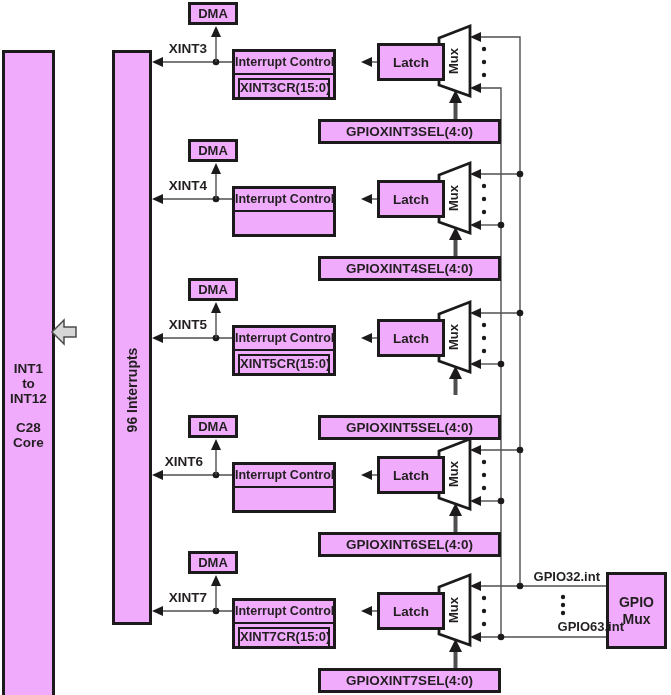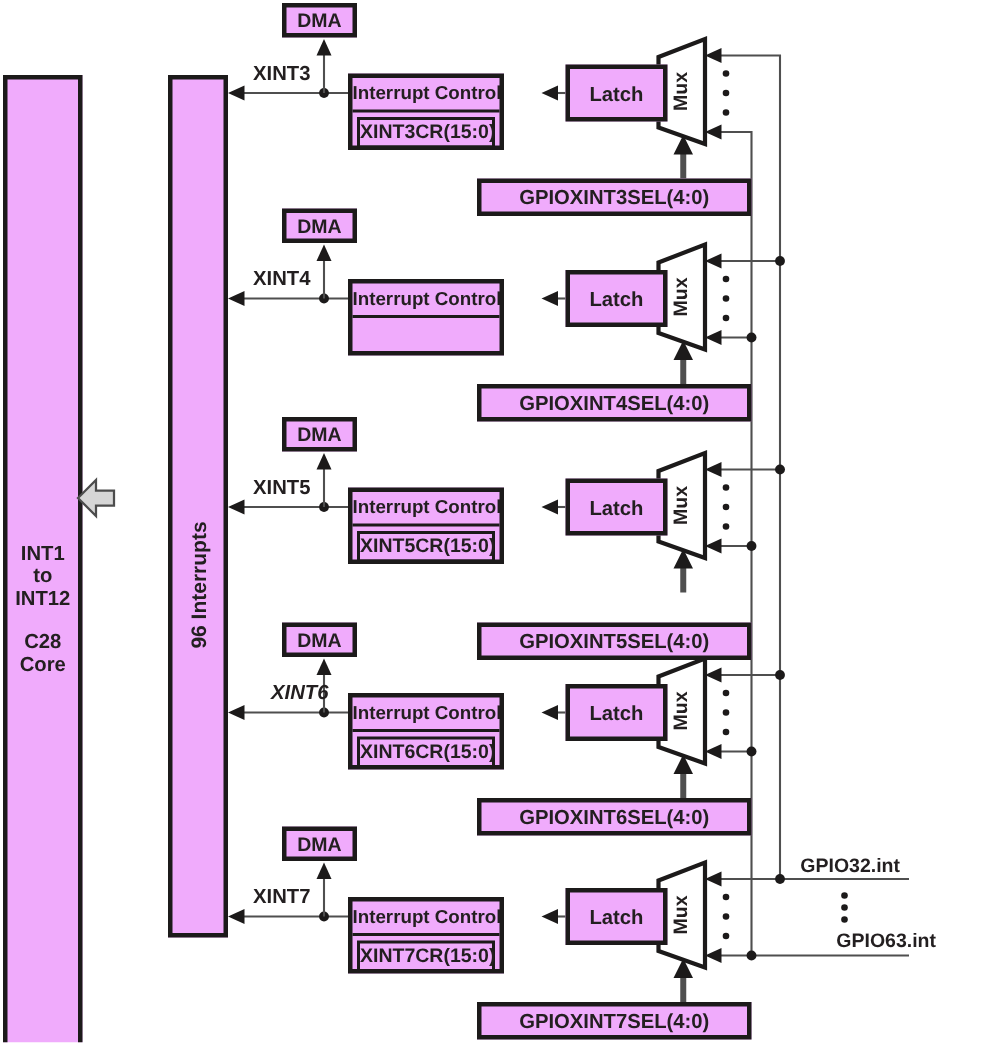--- a/index.html
+++ b/index.html
@@ -169,20 +169,24 @@
 
   <svg class="pie-arrow-svg" width="30" height="30">
     <polygon points="2,15 14,3 14,10 26,10 26,20 14,20 14,27" fill="#d6d6d6" stroke="#4c4c4c" stroke-width="1.5" stroke-linejoin="miter"></polygon>
   </svg>
 
 
   <div class="box tall-box intbox">
     <div class="rot-label" style="left:-58px; top:328px;">96 Interrupts</div>
   </div>
 
+  <div class="box gpiomux-box">
+    <div>GPIO</div>
+    <div>Mux</div>
+  </div>
 
   <div class="sig-label gpio32">GPIO32.int</div>
   <div class="sig-label gpio63">GPIO63.int</div>
 
 <div class="row-layer">
     <div class="box dma-box" style="left: 188px; top: 2px;">DMA</div>
     <div class="xint-label" style="left: 140px; top: 41px;">XINT3</div>
     <div class="box ic-box" style="left: 232px; top: 49px;">
       <div class="ic-title">Interrupt Control</div>
       <div class="cr-box">XINT3CR(15:0)</div>
@@ -207,24 +211,23 @@
     <div class="box ic-box" style="left: 232px; top: 325px;">
       <div class="ic-title">Interrupt Control</div>
       <div class="cr-box">XINT5CR(15:0)</div>
     </div>
     <div class="box latch-box" style="left: 377px; top: 319px;">Latch</div>
     <div class="mux-label" style="left: 424px; top: 328px;">Mux</div>
     <div class="box sel-box" style="left: 318px; top: 395px; margin-top: 20px;">GPIOXINT5SEL(4:0)</div>
   </div>
     <div class="row-layer">
     <div class="box dma-box" style="left: 188px; top: 415px;">DMA</div>
-    <div class="xint-label" style="left: 152px; top: 454px; font-style: italic;">XINT6</div>
+    <div class="xint-label" style="left: 136px; top: 454px;">XINT6</div>
     <div class="box ic-box" style="left: 232px; top: 462px;">
       <div class="ic-title">Interrupt Control</div>
-      <div class="cr-box">XINT6CR(15:0)</div>
     </div>
     <div class="box latch-box" style="left: 377px; top: 456px;">Latch</div>
     <div class="mux-label" style="left: 424px; top: 465px;">Mux</div>
     <div class="box sel-box" style="left: 318px; top: 532px;">GPIOXINT6SEL(4:0)</div>
   </div>
     <div class="row-layer">
     <div class="box dma-box" style="left: 188px; top: 551px;">DMA</div>
     <div class="xint-label" style="left: 140px; top: 590px;">XINT7</div>
     <div class="box ic-box" style="left: 232px; top: 598px;">
       <div class="ic-title">Interrupt Control</div>

